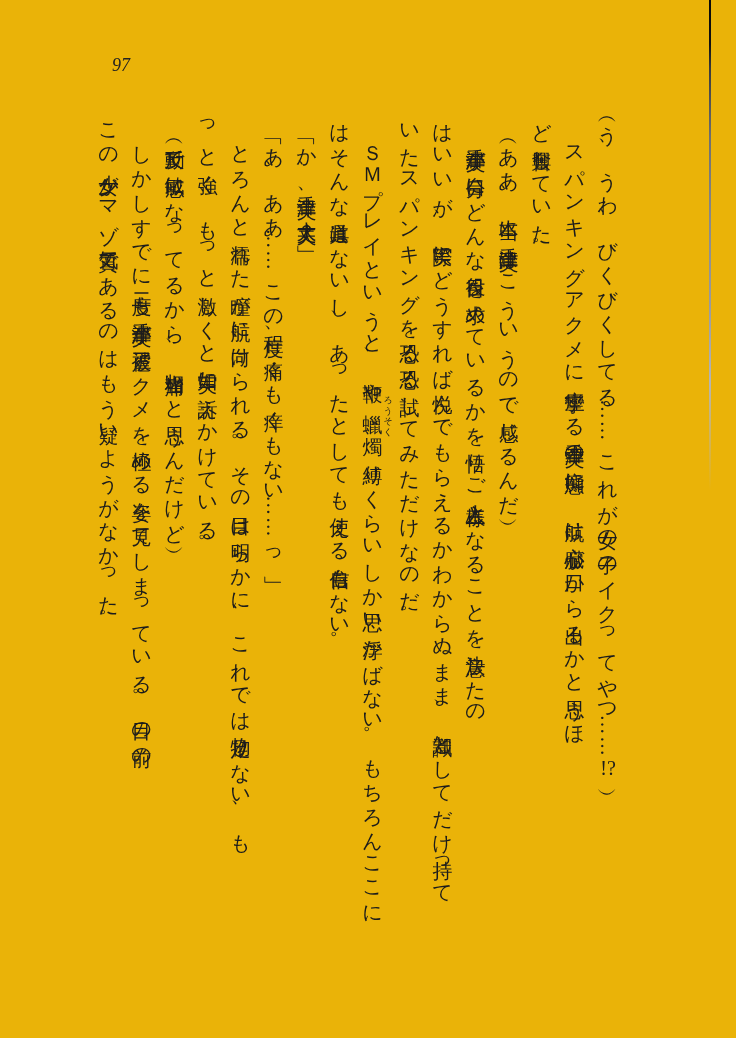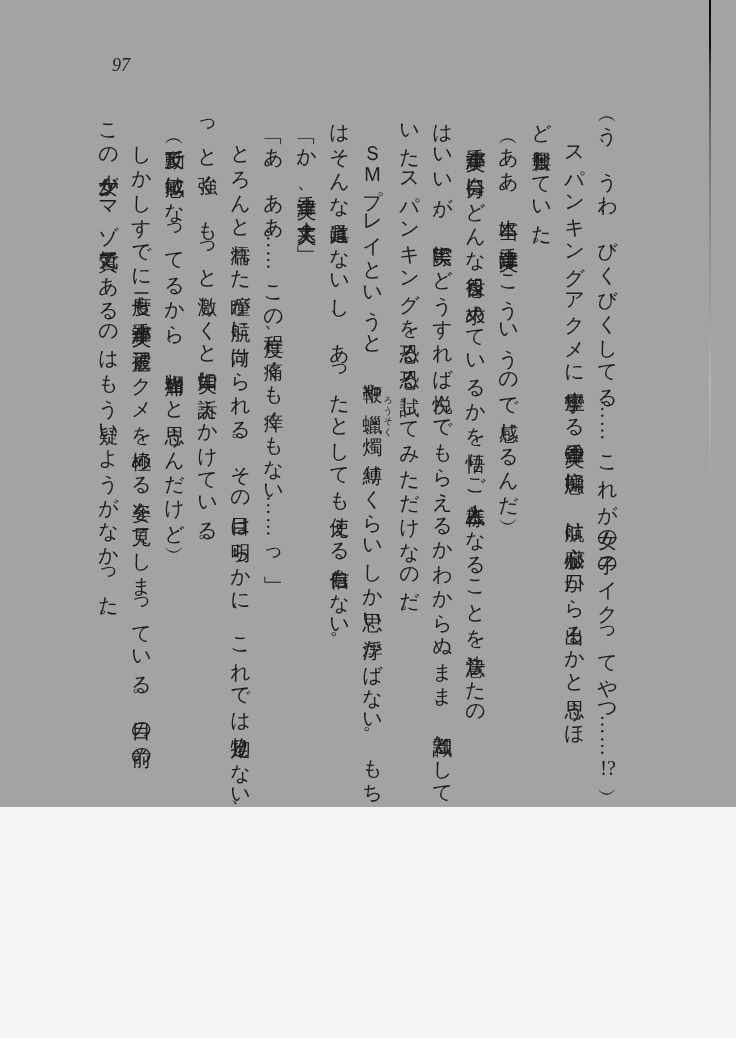--- a/index.html
+++ b/index.html
@@ -3,22 +3,22 @@
 <meta charset="utf-8">
 <style>
   html, body {
     margin: 0;
     padding: 0;
     background: #f4f4f2;
   }
   .page {
     position: relative;
     width: 736px;
-    height: 807px;
-    background: #a3a3a3;
+    height: 1038px;
+    background: #eab308;
     overflow: hidden;
     font-family: "Liberation Serif", "DejaVu Serif", serif;
   }
   .page-number {
     position: absolute;
     left: 112px;
     top: 56px;
     font-style: italic;
     font-size: 18px;
     line-height: 1;

